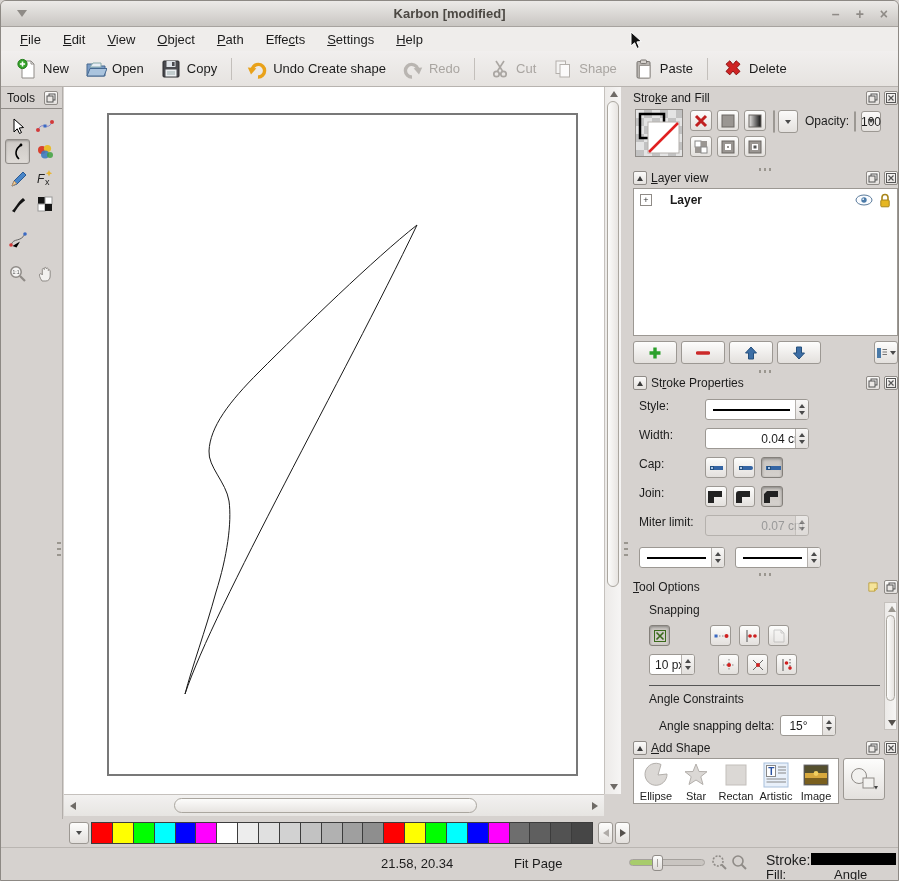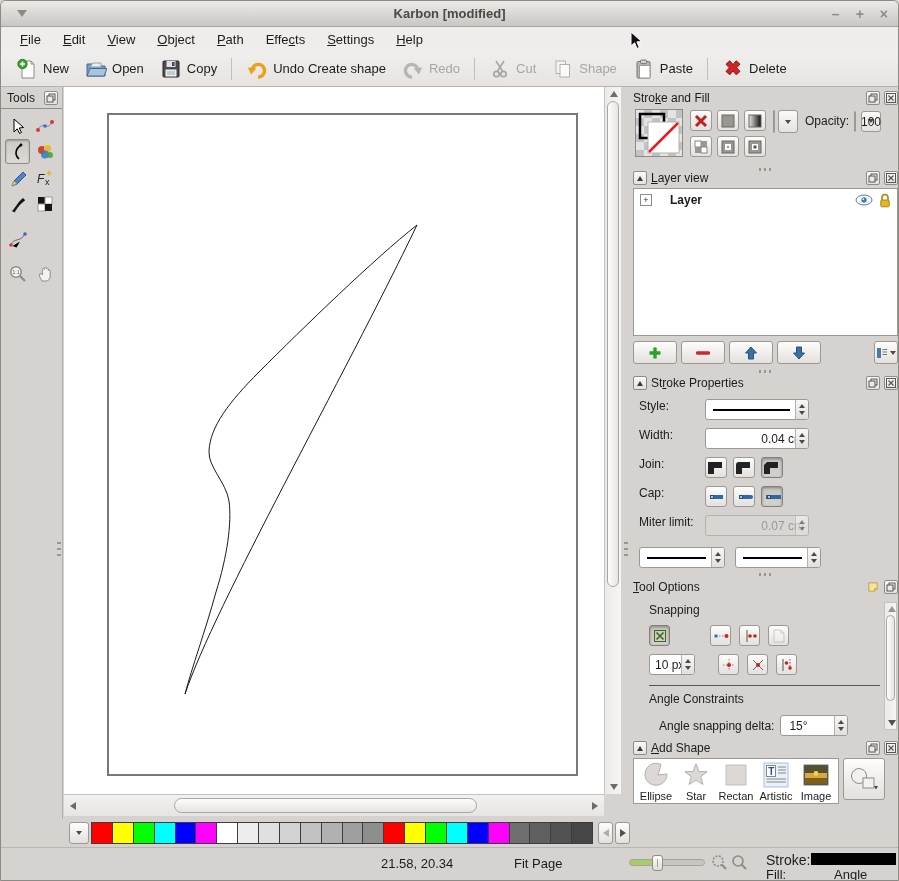--- a/index.html
+++ b/index.html
@@ -579,58 +579,58 @@
           <span class="flabel">Width:</span>
           <span class="spinbox" style="width:104px">
               <span class="val">0.04 cm</span>
               <span class="spin">
                 <span class="tu"></span>
                 <span class="td"></span>
               </span>
             </span>
         </div>
         <div class="sp-row">
-          <span class="flabel">Join:</span>
-          <span class="capjoin">
-            <span class="btn3d cjbtn">
-                <svg viewBox="0 0 17 14">
-                  <polyline points="3,13 3,4 14,4" fill="none" stroke="#222" stroke-width="6" stroke-linejoin="miter"></polyline>
-                </svg>
-              </span>
-            <span class="btn3d cjbtn">
-                <svg viewBox="0 0 17 14">
-                  <polyline points="3,13 3,4 14,4" fill="none" stroke="#222" stroke-width="6" stroke-linejoin="round"></polyline>
-                </svg>
-              </span>
-            <span class="btn3d cjbtn pressed">
-                <svg viewBox="0 0 17 14">
-                  <polyline points="3,13 3,4 14,4" fill="none" stroke="#222" stroke-width="6" stroke-linejoin="bevel"></polyline>
-                </svg>
-              </span>
-          </span>
-        </div>
-        <div class="sp-row">
           <span class="flabel">Cap:</span>
           <span class="capjoin">
             <span class="btn3d cjbtn">
                 <svg viewBox="0 0 17 14">
                   <line x1="4" y1="7" x2="15" y2="7" stroke="#3465a4" stroke-width="4"></line>
                   <rect x="2.5" y="5.5" width="3" height="3" fill="#a8c4e8" stroke="#24507e"></rect>
                 </svg>
               </span>
             <span class="btn3d cjbtn">
                 <svg viewBox="0 0 17 14">
                   <line x1="5" y1="7" x2="15" y2="7" stroke="#3465a4" stroke-width="4" stroke-linecap="round"></line>
                   <rect x="3.5" y="5.5" width="3" height="3" fill="#a8c4e8" stroke="#24507e"></rect>
                 </svg>
               </span>
             <span class="btn3d cjbtn pressed">
                 <svg viewBox="0 0 17 14">
                   <line x1="4" y1="7" x2="15" y2="7" stroke="#3465a4" stroke-width="4" stroke-linecap="square"></line>
                   <rect x="3.5" y="5.5" width="3" height="3" fill="#a8c4e8" stroke="#24507e"></rect>
+                </svg>
+              </span>
+          </span>
+        </div>
+        <div class="sp-row">
+          <span class="flabel">Join:</span>
+          <span class="capjoin">
+            <span class="btn3d cjbtn">
+                <svg viewBox="0 0 17 14">
+                  <polyline points="3,13 3,4 14,4" fill="none" stroke="#222" stroke-width="6" stroke-linejoin="miter"></polyline>
+                </svg>
+              </span>
+            <span class="btn3d cjbtn">
+                <svg viewBox="0 0 17 14">
+                  <polyline points="3,13 3,4 14,4" fill="none" stroke="#222" stroke-width="6" stroke-linejoin="round"></polyline>
+                </svg>
+              </span>
+            <span class="btn3d cjbtn pressed">
+                <svg viewBox="0 0 17 14">
+                  <polyline points="3,13 3,4 14,4" fill="none" stroke="#222" stroke-width="6" stroke-linejoin="bevel"></polyline>
                 </svg>
               </span>
           </span>
         </div>
         <div class="sp-row">
           <span class="flabel">Miter limit:</span>
           <span class="spinbox disabled" style="width:104px">
               <span class="val">0.07 cm</span>
               <span class="spin" style="opacity:.55">
                 <span class="tu"></span>
@@ -734,21 +734,21 @@
                   <line x1="11" y1="2" x2="11" y2="14" stroke="#555" stroke-dasharray="1.5,1.5"></line>
                   <circle cx="7.5" cy="6" r="1.8" fill="#d02020"></circle>
                   <circle cx="11" cy="11" r="1.8" fill="#d02020"></circle>
                 </svg>
               </span>
           </div>
           <div class="to-sep"></div>
           <div class="to-sub">Angle Constraints</div>
           <div class="angle-row">
             <span style="font-size:12px">Angle snapping delta:</span>
-            <span class="spinbox" style="width:68px">
+            <span class="spinbox" style="width:56px">
                 <span class="val" style="left:8px;right:auto">15°</span>
                 <span class="spin">
                   <span class="tu"></span>
                   <span class="td"></span>
                 </span>
               </span>
           </div>
         </div>
         <div class="to-scroll">
           <span class="sarrow sa-up" style="left:3px;top:3px;border-bottom-color:#9a968f"></span>

